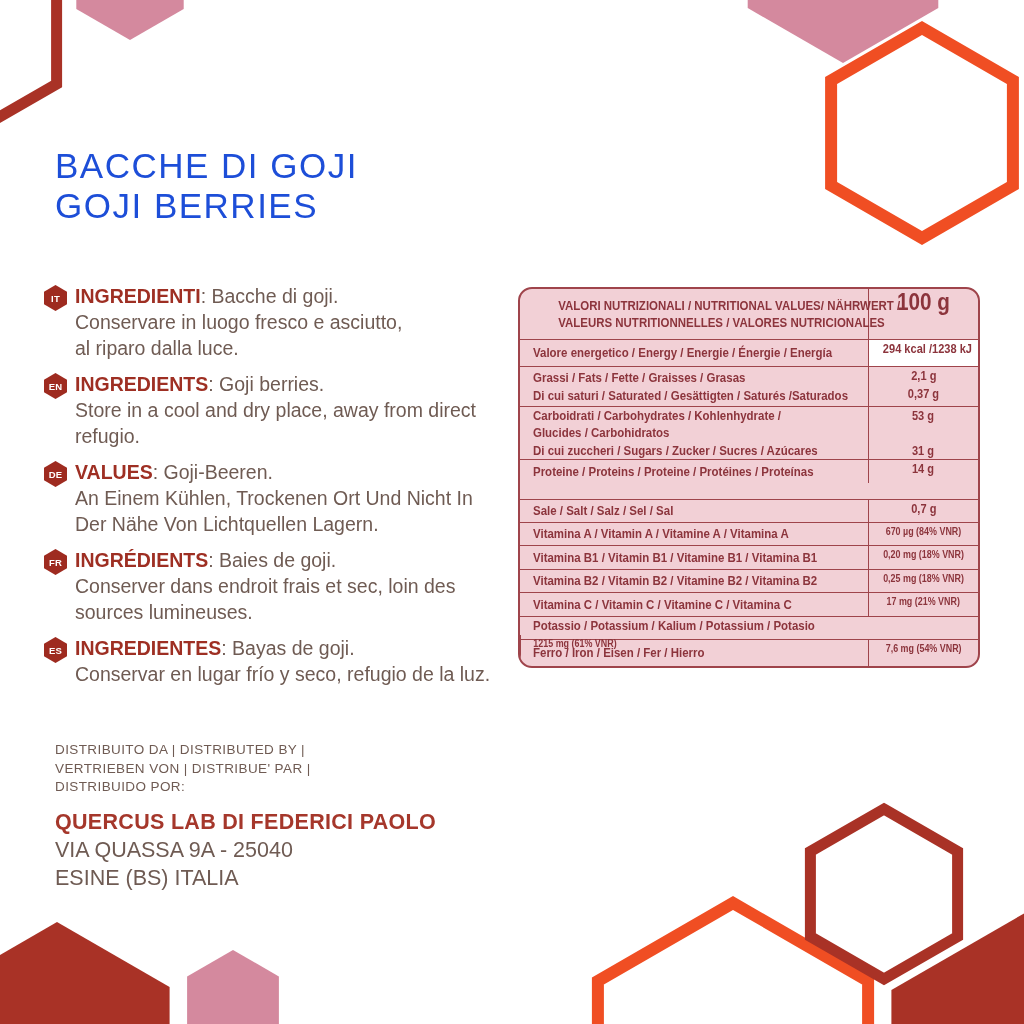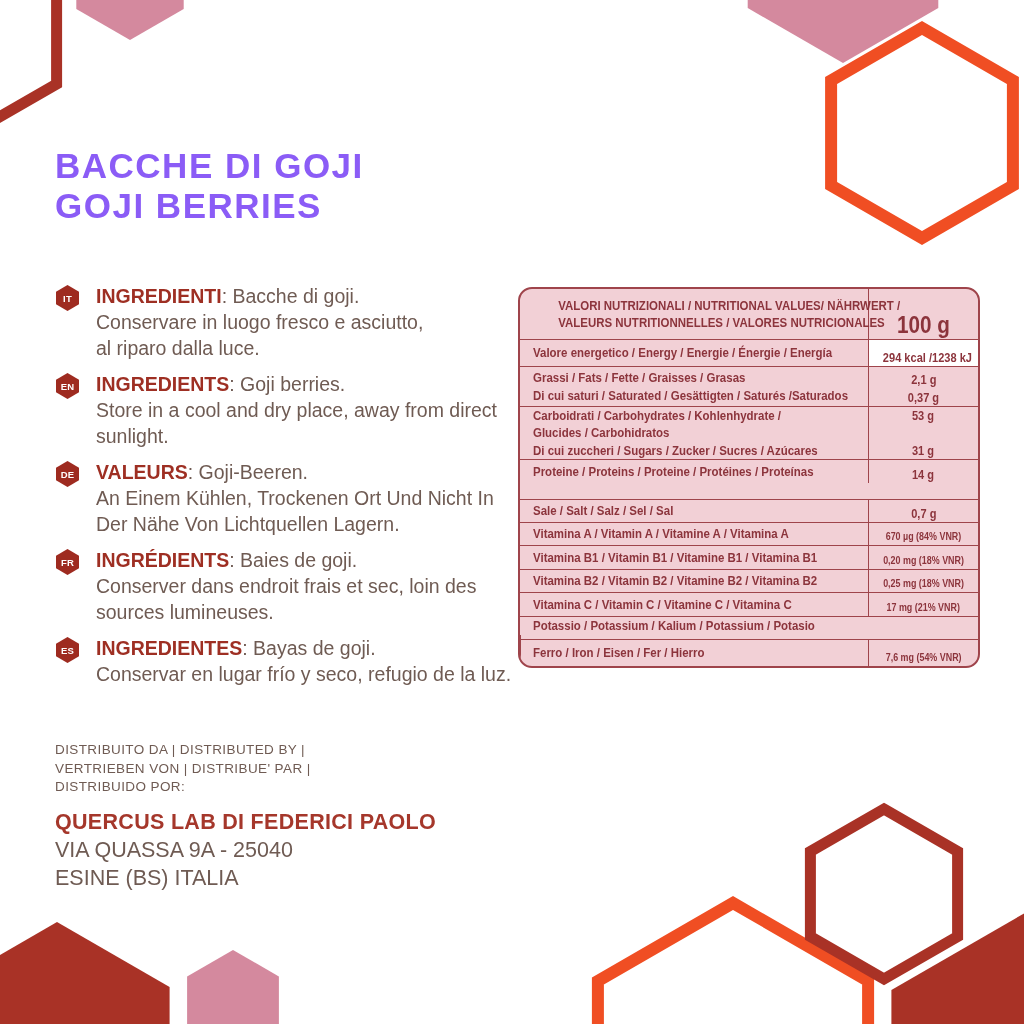--- a/index.html
+++ b/index.html
@@ -6,26 +6,26 @@
   html,body { background:#fff; }
   .canvas {
     position:relative; width:1024px; height:1024px; overflow:hidden;
     background:#ffffff; font-family:"Liberation Sans", sans-serif;
   }
   svg.deco { position:absolute; left:0; top:0; width:1024px; height:1024px; }
 
   
   .title {
     position:absolute; left:55px; top:146px;
-    font-size:35px; line-height:40px; font-weight:700;
-    letter-spacing:1.5px; color:#8b5cf6;
-  }
-
-  
-  .ing-block { position:absolute; left:56px; display:flex; gap:17px; }
+    font-size:35px; line-height:40px; font-weight:400;
+    letter-spacing:1.5px; color:#1d4ed8;
+  }
+
+  
+  .ing-block { position:absolute; left:44px; display:flex; gap:8px; }
   .badge {
     width:23px; height:26px; margin-top:2px; flex:0 0 23px;
     background:#9E2B20; color:#fff; font-size:9.5px; font-weight:700;
     display:flex; align-items:center; justify-content:center;
     clip-path:polygon(50% 0,100% 26%,100% 74%,50% 100%,0 74%,0 26%);
     letter-spacing:.2px;
   }
   .ing-text { font-size:19.5px; line-height:26px; color:#6F5B53; }
   .ing-label { color:#9E2F23; font-weight:700; }
 
@@ -36,21 +36,21 @@
     color:#8C343C; overflow:hidden;
   }
   .trow { display:flex; border-top:1.5px solid #9F444B; }
   .thead { border-top:none; height:50px; }
   .tlabel {
     flex:1 1 auto; display:flex; flex-direction:column;
     justify-content:center; padding-left:13px; min-width:0;
   }
   .tvalue {
     flex:0 0 110px; width:110px; border-left:1.5px solid #9F444B;
-    display:flex; flex-direction:column; justify-content:flex-end; align-items:center;
+    display:flex; flex-direction:column; justify-content:flex-start; align-items:center;
   }
   .cond { display:block; transform:scaleX(0.85); white-space:nowrap; font-weight:700; }
   .lline { transform-origin:0 50%; font-size:13.5px; line-height:17.5px; }
   .vline { transform-origin:50% 50%; font-size:13px; line-height:17.5px; text-align:center; }
   .small .vline { font-size:10.5px; }
   .hi { background:#ffffff;padding-left:8px; }
   .thead .lline { transform-origin:50% 50%; text-align:center; font-size:13.5px; line-height:17px; }
   .hdr-value { font-size:23px; font-weight:700; transform:scaleX(0.9); }
 
   
@@ -88,27 +88,27 @@
           <div><span class="ing-label">INGREDIENTI</span><span>: Bacche di goji.</span></div>
           <div>Conservare in luogo fresco e asciutto,</div>
           <div>al riparo dalla luce.</div>
         </div>
       </div>
       <div class="ing-block" style="top: 371px;">
         <span class="badge">EN</span>
         <div class="ing-text">
           <div><span class="ing-label">INGREDIENTS</span><span>:  Goji berries.</span></div>
           <div>Store in a cool and dry place, away from direct</div>
-          <div>sunlight.</div>
+          <div>refugio.</div>
         </div>
       </div>
       <div class="ing-block" style="top: 459px;">
         <span class="badge">DE</span>
         <div class="ing-text">
-          <div><span class="ing-label">VALEURS</span><span>: Goji-Beeren.</span></div>
+          <div><span class="ing-label">VALUES</span><span>: Goji-Beeren.</span></div>
           <div>An Einem Kühlen, Trockenen Ort Und Nicht In</div>
           <div>Der Nähe Von Lichtquellen Lagern.</div>
         </div>
       </div>
       <div class="ing-block" style="top: 547px;">
         <span class="badge">FR</span>
         <div class="ing-text">
           <div><span class="ing-label">INGRÉDIENTS</span><span>: Baies de goji.</span></div>
           <div>Conserver dans endroit frais et sec,  loin des</div>
           <div>sources lumineuses.</div>

